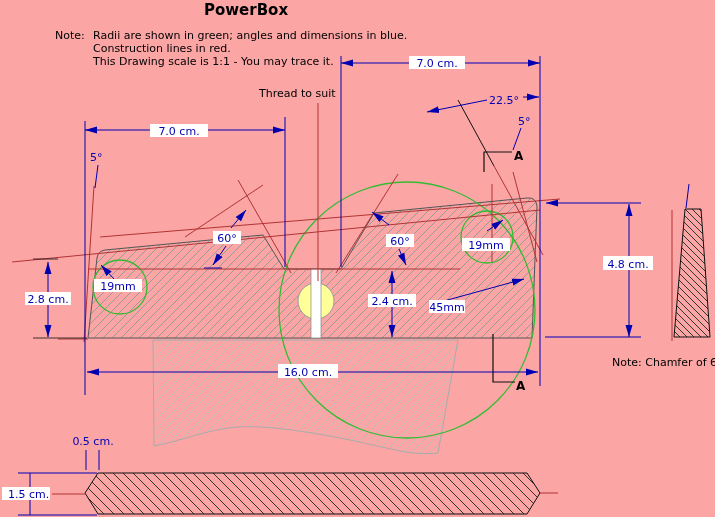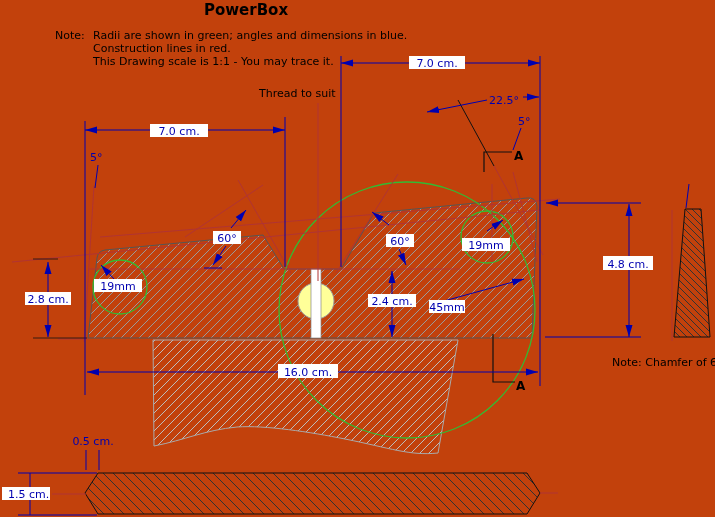--- a/index.html
+++ b/index.html
@@ -1,16 +1,16 @@
 <!DOCTYPE html>
 <html><head>
 <meta charset="utf-8">
 <style>
   html,body{margin:0;padding:0;background:#fff;}
-  #stage{position:relative;width:715px;height:517px;background:#c2410c;overflow:hidden;
+  #stage{position:relative;width:715px;height:517px;background:#fca5a5;overflow:hidden;
          font-family:"DejaVu Sans", sans-serif;}
   svg text{font-family:"DejaVu Sans", sans-serif;}
   .dimtxt{fill:#0000b0;font-size:11px;}
   .blktxt{fill:#000;font-size:11px;}
   .ttl{fill:#000;font-size:15px;font-weight:bold;}
   .sec{fill:#000;font-size:12px;font-weight:bold;}
 </style>
 </head>
 <body>
 

